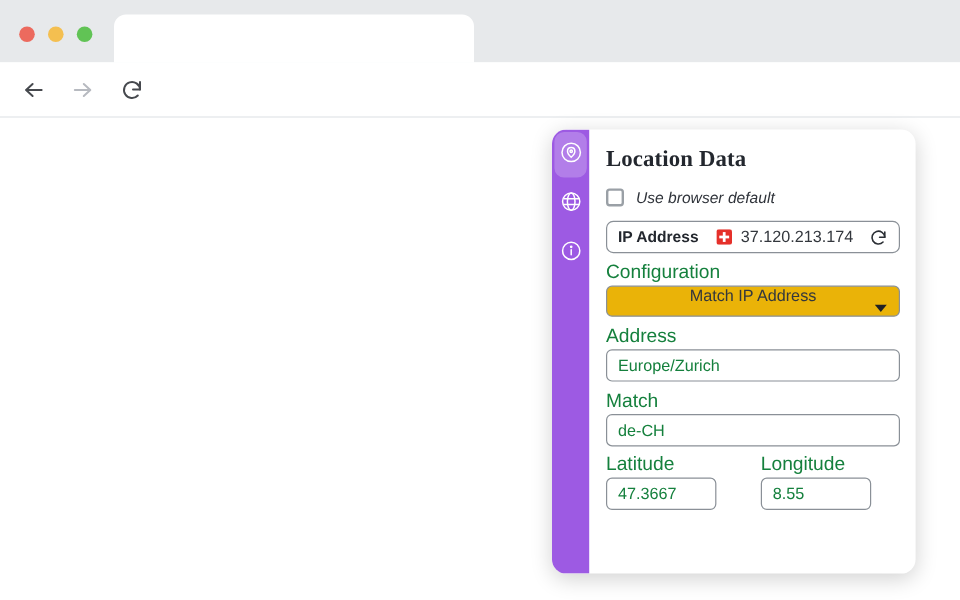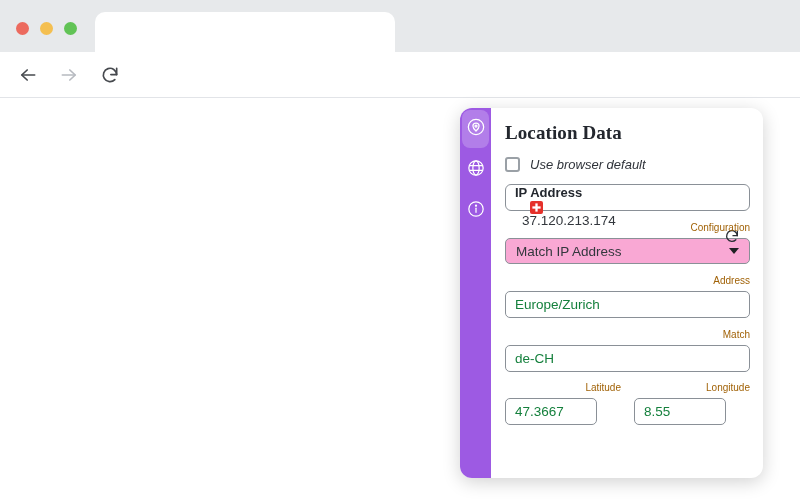--- a/index.html
+++ b/index.html
@@ -88,36 +88,37 @@
   }
   .checkbox {
     width: 15px; height: 15px; border: 2px solid #9aa0a6; border-radius: 3px;
     background: #fff; flex-shrink: 0;
   }
   .checkbox-label { font-size: 13px; color: #2f333a; }
 
   .ip-row {
     margin-top: 12px; height: 27px;
     border: 1px solid #8a9097; border-radius: 6px;
-    display: flex; align-items: flex-start; padding: 0 9px; flex-direction: column;
+    display: flex; align-items: center; padding: 0 9px;
   }
   .ip-label { font-size: 13px; font-weight: bold; color: #23272e; }
   .flag { width: 13px; height: 13px; margin-left: 15px; flex-shrink: 0; }
   .ip-value { font-size: 13.5px; color: #33373d; margin-left: 7px; }
   .refresh-btn { margin-left: auto; width: 16px; height: 16px; cursor: pointer; }
 
-  .field-label { margin-top: 10px; font-size: 10px; color: #a16207; line-height: 13px; text-align: right; }
+  .field-label { margin-top: 10px; font-size: 16px; color: #15803d; line-height: 13px; }
   .coord-label { margin-top: 0; }
 
   .select-box {
     margin-top: 4px; height: 26px;
     border: 1px solid #8a9097; border-radius: 5px;
     display: flex; align-items: center; padding: 0 10px;
     font-size: 13.5px; color: #33373d; cursor: pointer;
-    background: #f9a8d4;
+    background: #eab308;
+    flex-direction: column;
   }
   .caret {
     margin-left: auto; width: 0; height: 0;
     border-left: 5px solid transparent; border-right: 5px solid transparent;
     border-top: 6px solid #202124;
   }
 
   .text-input {
     margin-top: 4px; width: 100%; height: 27px;
     border: 1px solid #8a9097; border-radius: 5px;

